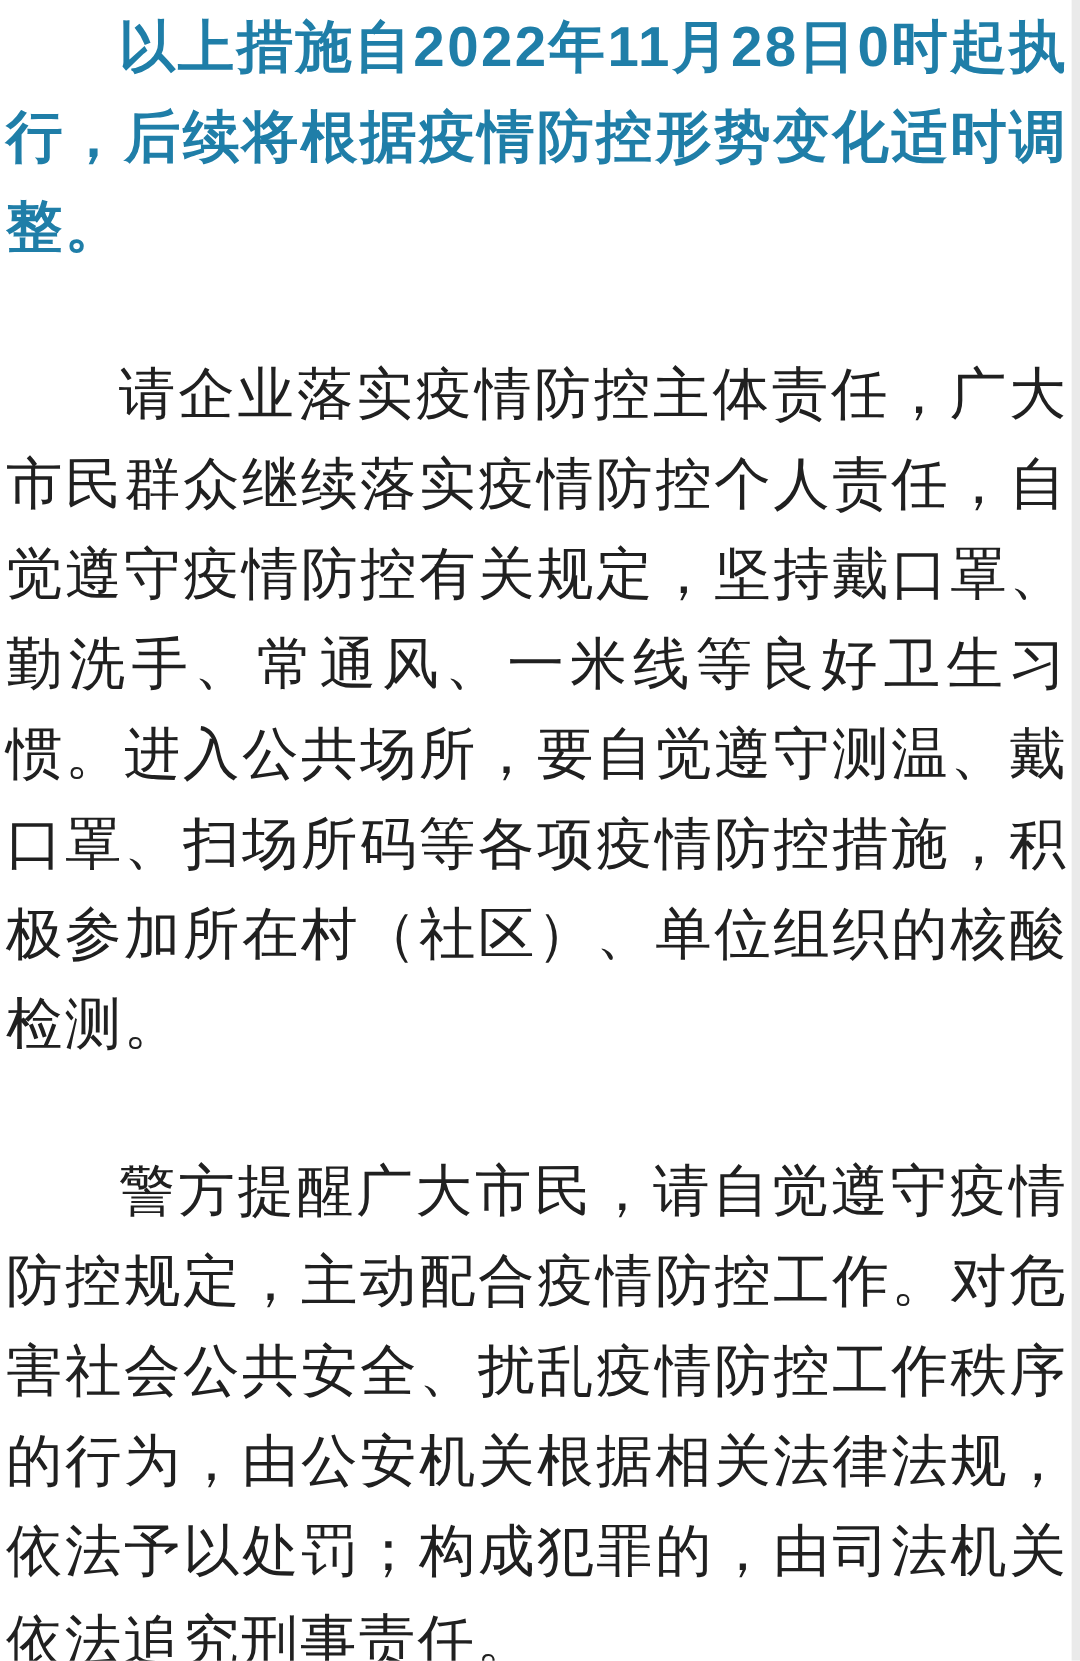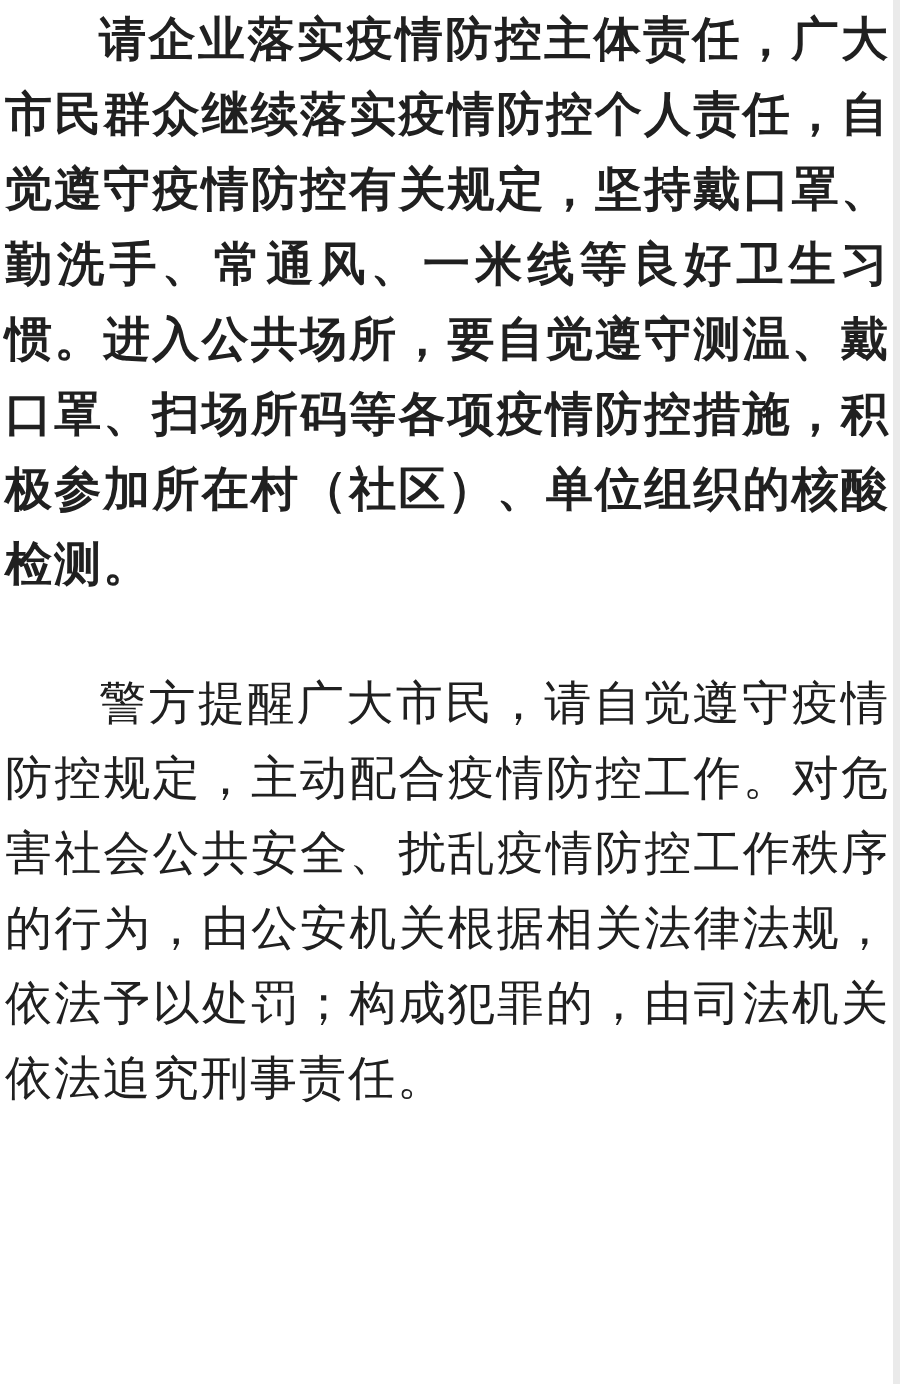--- a/index.html
+++ b/index.html
@@ -39,17 +39,18 @@
     top: 0;
     right: 0;
     width: 7px;
     height: 100%;
   }
 </style>
 </head>
 <body>
 
 <div class="article">
-  <p class="para" style="color: rgb(32, 32, 32); font-weight: bold;">请企业落实疫情防控主体责任，广大市民群众继续落实疫情防控个人责任，自觉遵守疫情防控有关规定，坚持戴口罩、勤洗手、常通风、一米线等良好卫生习惯。进入公共场所，要自觉遵守测温、戴口罩、扫场所码等各项疫情防控措施，积极参加所在村（社区）、单位组织的核酸检测。</p>
+  <p class="para highlight" style="color: rgb(31, 126, 168);">以上措施自2022年11月28日0时起执行，后续将根据疫情防控形势变化适时调整。</p>
+  <p class="para" style="color: rgb(32, 32, 32);">请企业落实疫情防控主体责任，广大市民群众继续落实疫情防控个人责任，自觉遵守疫情防控有关规定，坚持戴口罩、勤洗手、常通风、一米线等良好卫生习惯。进入公共场所，要自觉遵守测温、戴口罩、扫场所码等各项疫情防控措施，积极参加所在村（社区）、单位组织的核酸检测。</p>
   <p class="para" style="color: rgb(32, 32, 32);">警方提醒广大市民，请自觉遵守疫情防控规定，主动配合疫情防控工作。对危害社会公共安全、扰乱疫情防控工作秩序的行为，由公安机关根据相关法律法规，依法予以处罚；构成犯罪的，由司法机关依法追究刑事责任。</p>
 </div>
 
 <div class="edge-strip" style="background: rgb(234, 234, 234);"></div>
 
 </body></html>

